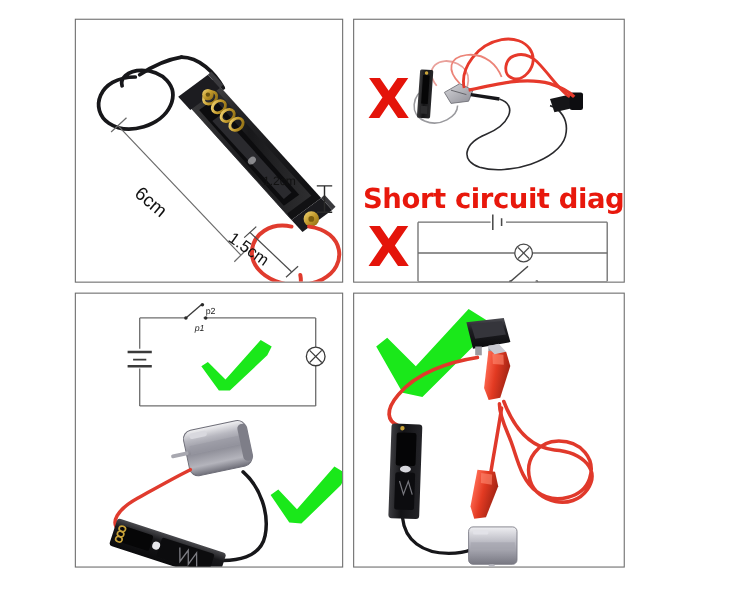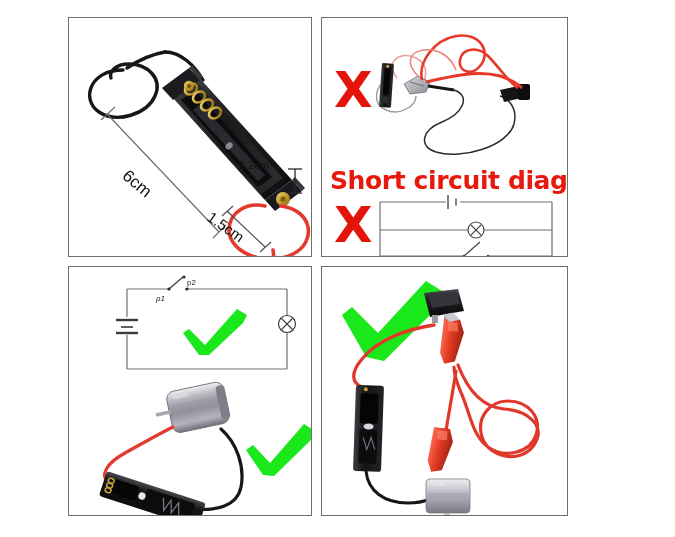--- a/index.html
+++ b/index.html
@@ -253,21 +253,21 @@
         <line x1="11" y1="54" x2="33" y2="54" stroke-width="2.4"></line>
       </g>
 
       <g>
         <circle cx="182" cy="45" r="8.5" fill="#fff" stroke="#3a3a3a" stroke-width="1.2"></circle>
         <line x1="176.5" y1="39.5" x2="187.5" y2="50.5" stroke="#3a3a3a" stroke-width="1.1"></line>
         <line x1="187.5" y1="39.5" x2="176.5" y2="50.5" stroke="#3a3a3a" stroke-width="1.1"></line>
       </g>
     </svg>
 
-    <div class="ptxt nosel" style="left:87px;top:27px;font-style:italic;">p1</div>
+    <div class="ptxt nosel" style="left:108px;top:27px;font-style:italic;">p1</div>
     <div class="ptxt nosel" style="left:118px;top:11px;">p2</div>
 
     <svg class="abs" style="left:112px;top:40px" width="70" height="50">
       <path d="M2,26 L8,22 L24,38 L56,2 L66,8 L62,16 L28,48 L18,48 Z" fill="#1ae81a"></path>
     </svg>
 
     <svg class="abs" style="left:0;top:120px" width="244" height="130">
       <defs>
         <linearGradient id="motorG" x1="0" y1="0" x2="0" y2="1">
           <stop offset="0" stop-color="#f2f2f4"></stop>

